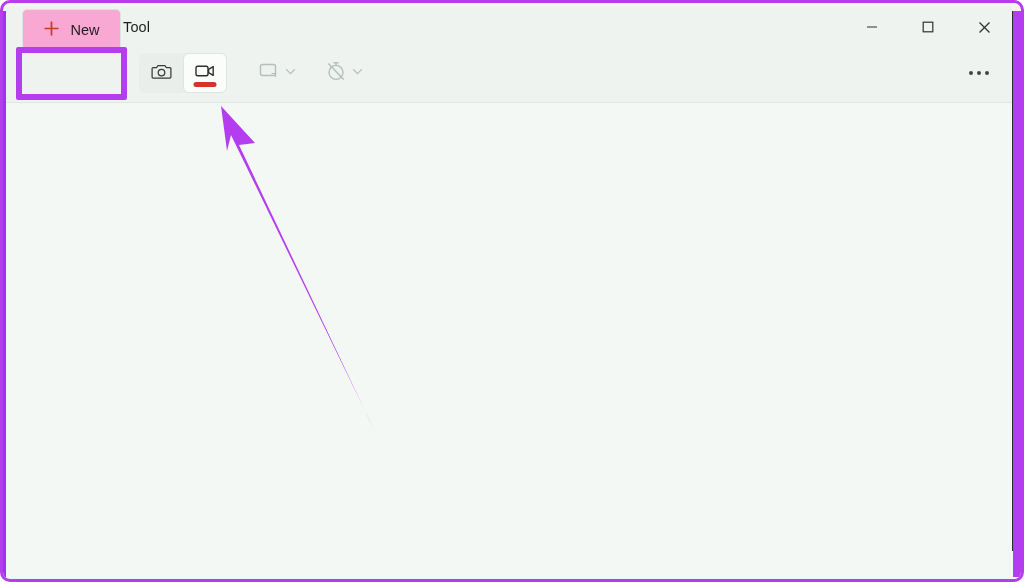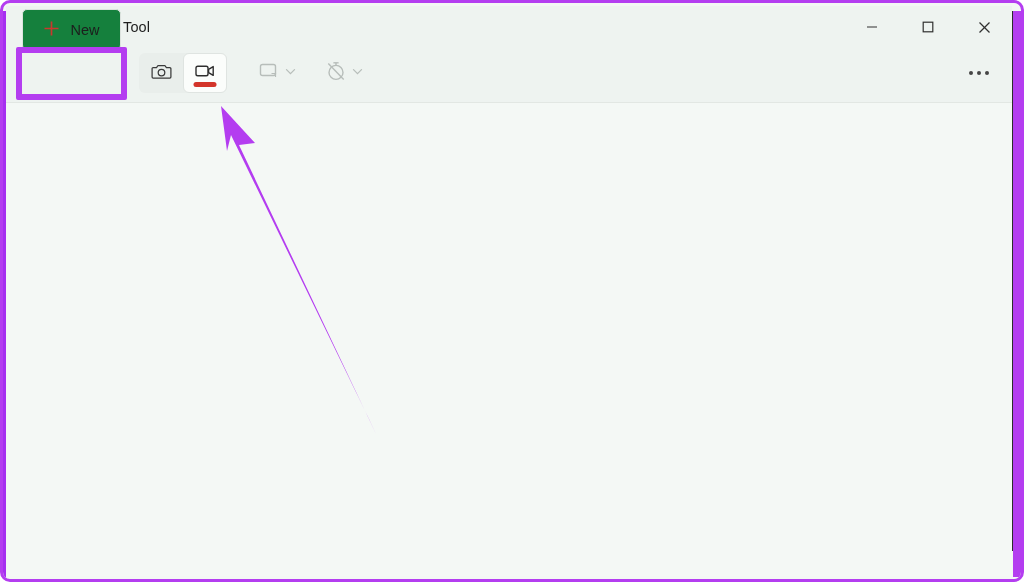--- a/index.html
+++ b/index.html
@@ -99,21 +99,21 @@
     display: flex;
     align-items: center;
     border-bottom: 1px solid #e2e7e3;
   }
   #new-button {
     position: absolute;
     left: 19px;
     top: 6px;
     width: 99px;
     height: 41px;
-    background: #15803d;
+    background: #f9a8d4;
     border: 1px solid #dde3df;
     border-radius: 5px;
     display: flex;
     align-items: center;
     justify-content: center;
     gap: 10px;
     font-size: 14.5px;
     color: #1d1d1d;
     box-sizing: border-box;
   }

